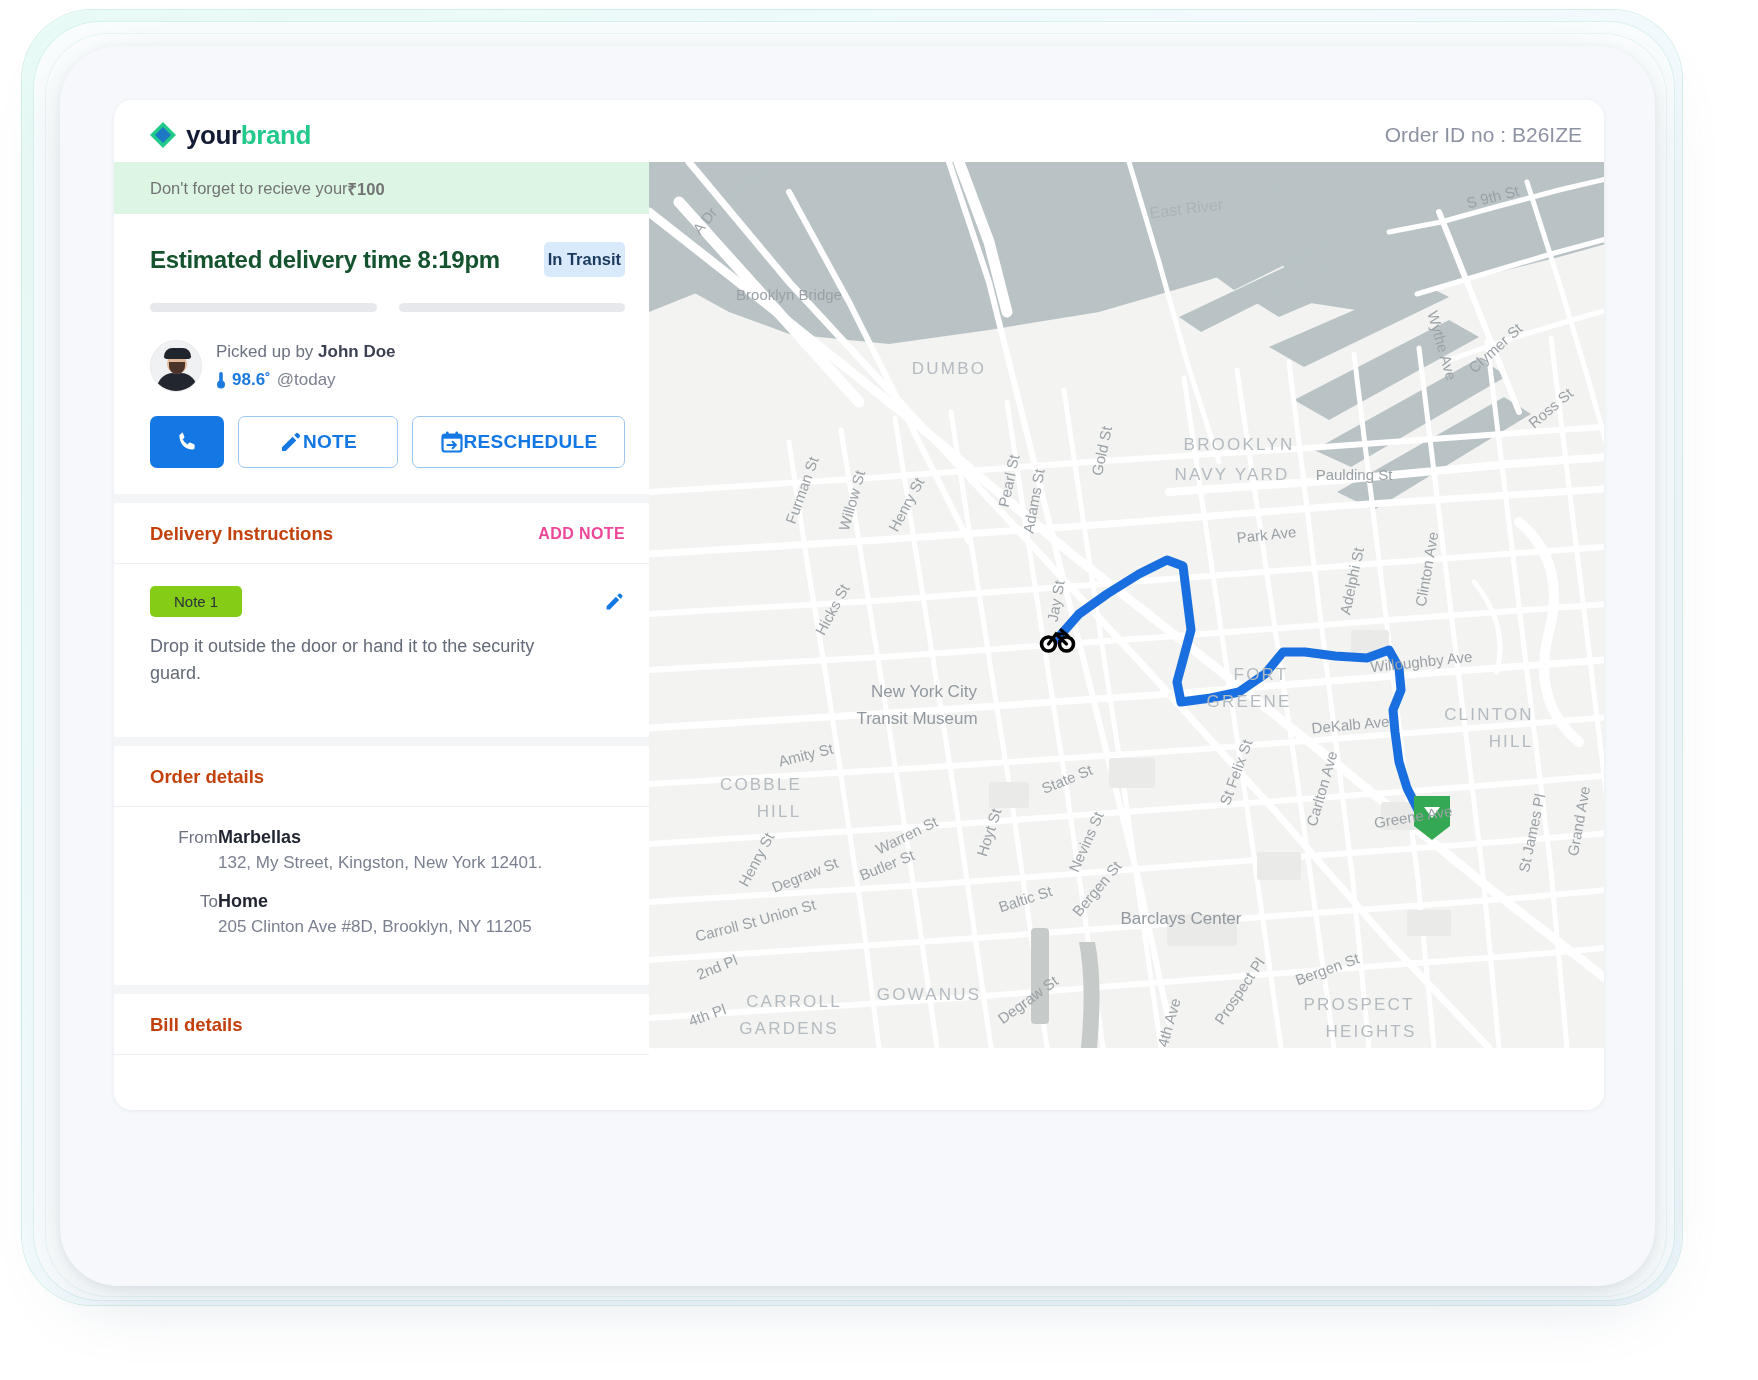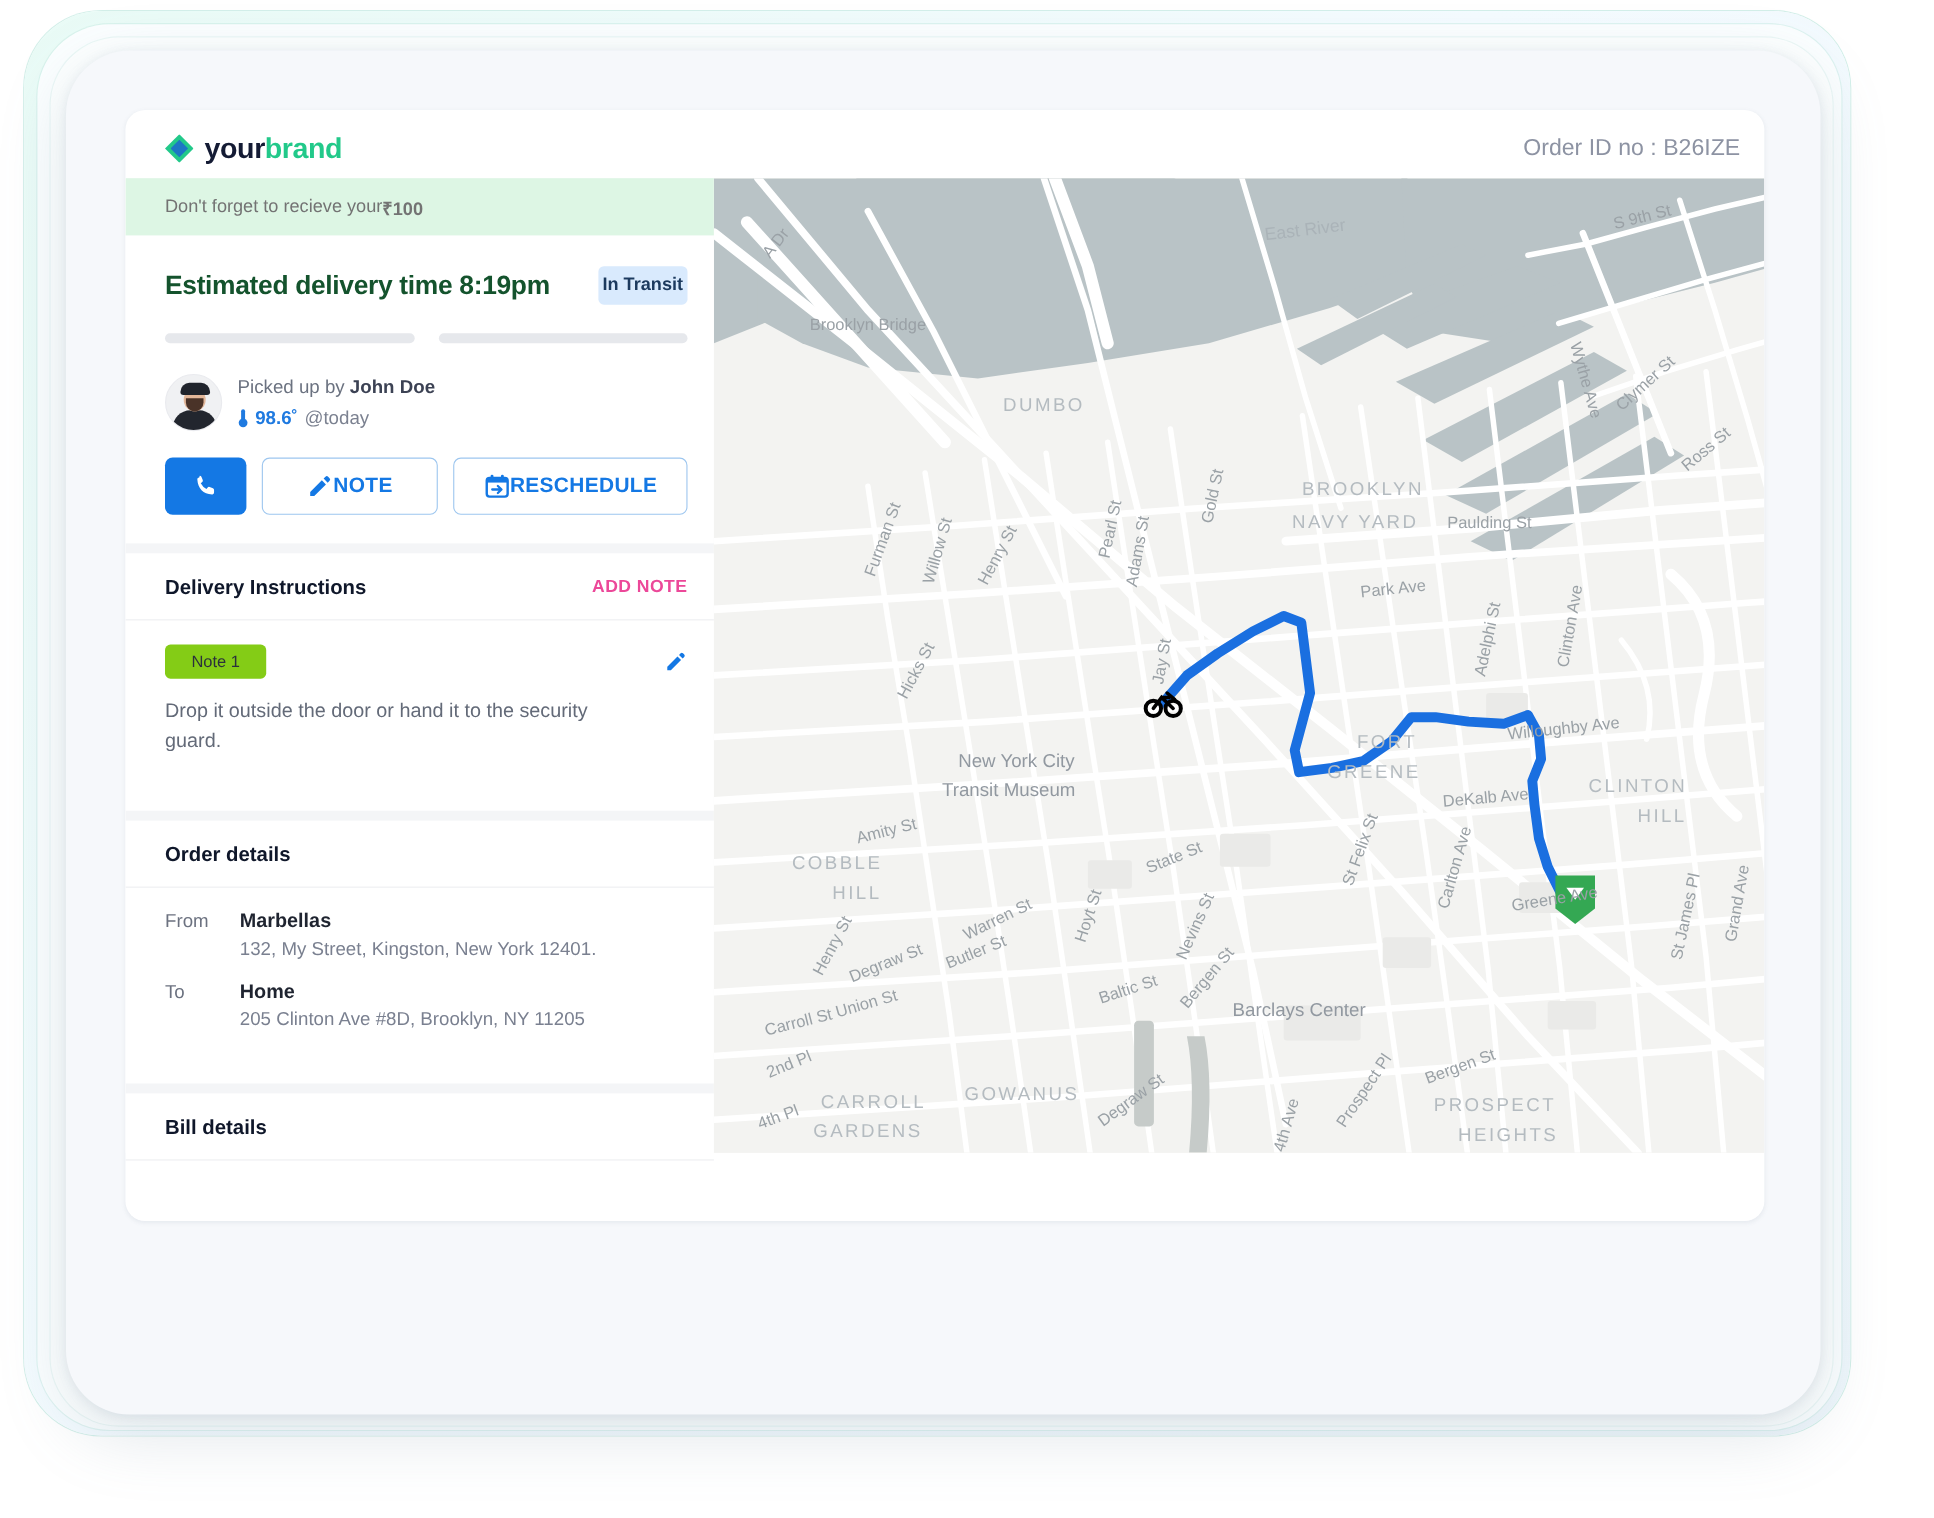--- a/index.html
+++ b/index.html
@@ -272,21 +272,21 @@
   }
   .sec-head {
     display: flex;
     align-items: center;
     padding: 20px 24px 18px 36px;
     border-bottom: 1px solid #edeef1;
   }
   .sec-title {
     font-size: 18.5px;
     font-weight: bold;
-    color: #0f172a;
+    color: #c2410c;
   }
   .sec-action {
     margin-left: auto;
     font-size: 16px;
     font-weight: bold;
     color: #ec4899;
     letter-spacing: .4px;
     cursor: pointer;
   }
 
@@ -321,20 +321,21 @@
     display: flex;
     margin-bottom: 18px;
   }
   .addr-row:last-child { margin-bottom: 4px; }
   .addr-label {
     width: 68px;
     flex: 0 0 68px;
     font-size: 17px;
     color: #6c7280;
     padding-top: 1px;
+    text-align: right;
   }
   .addr-name {
     font-size: 18px;
     font-weight: bold;
     color: #1f2430;
   }
   .addr-line {
     font-size: 17px;
     color: #7a8090;
     margin-top: 5px;

